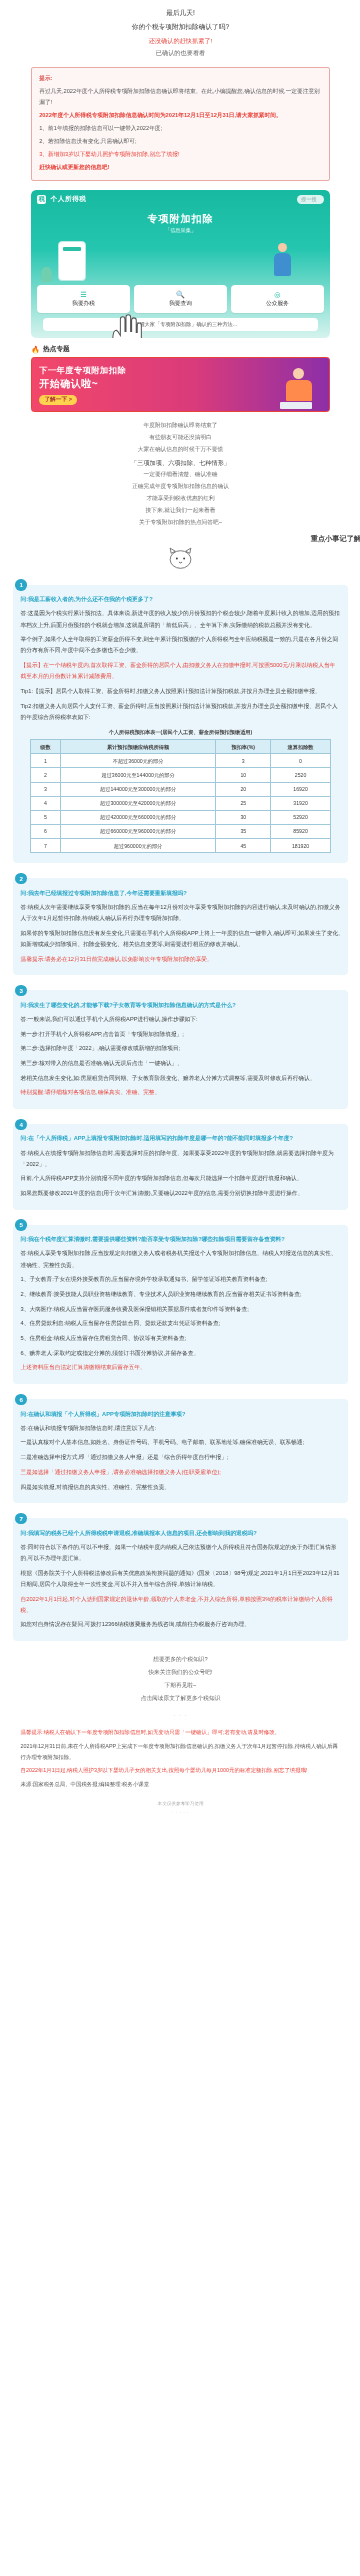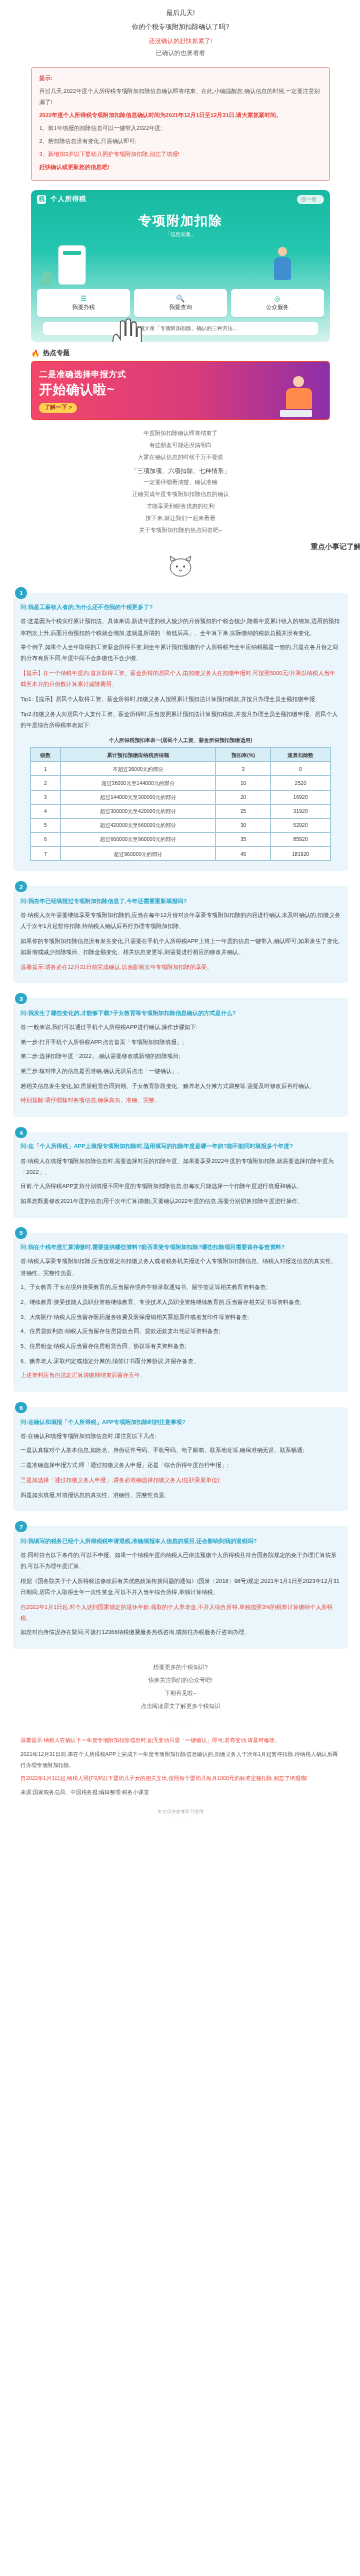--- a/index.html
+++ b/index.html
@@ -47,21 +47,21 @@
   .app-logo {
     width: 9.3px; height: 9.3px; background: #fff; border-radius: 2.1px;
     color: #17b9a0; font-size: 6.2px; font-weight: bold;
     display: flex; align-items: center; justify-content: center;
   }
   .app-name { color: #fff; font-size: 6.7px; font-weight: bold; letter-spacing: 0.5px; }
   .app-search {
     margin-left: auto; background: rgba(255,255,255,.85); border-radius: 5.2px;
     font-size: 5.2px; color: #8aa; padding: 1px 7.2px 1px 4.1px;
   }
-  .app-title { text-align: center; color: #fff; font-size: 13px; font-weight: bold; margin: 7.2px 0 1px; letter-spacing: 1px; }
+  .app-title { text-align: center; color: #fff; font-size: 10px; font-weight: bold; margin: 7.2px 0 1px; letter-spacing: 1px; }
   .app-sub { text-align: center; color: #eafaf6; font-size: 5.2px; margin-bottom: 4.1px; }
 
   .app-illu { height: 44px; position: relative; }
   .illu-phone {
     position: absolute; left: 20.6px; top: 3.1px; width: 28px; height: 40px;
     background: #fff; border-radius: 4.1px; border: 1px solid #bfe9e2;
   }
   .illu-phone:after {
     content: ""; position: absolute; left: 4.1px; top: 5.2px; width: 18.5px; height: 4.1px;
     background: #2bbfa6; border-radius: 1px;
@@ -95,21 +95,21 @@
   .hot-wrap { margin: 0 31px 8.2px 31px; }
   .hot-title { display: flex; align-items: center; gap: 3.1px; font-size: 6.7px; font-weight: bold; color: #333; margin-bottom: 3.1px; }
   .hot-ic { color: #e8433a; font-size: 7.2px; }
   .hot-banner {
     border: 1px solid #e8433a; border-radius: 3.1px; overflow: hidden;
     background: linear-gradient(90deg,#f2476a 0%, #d93b7b 55%, #8d2fa8 100%);
     display: flex; align-items: center; padding: 6.2px 7.2px; position: relative; min-height: 47px;
   }
   .hot-banner .txt { color: #fff; }
   .hot-banner .l1 { font-size: 8.2px; font-weight: bold; letter-spacing: 0.5px; }
-  .hot-banner .l2 { font-size: 13px; font-weight: bold; letter-spacing: 0.5px; margin-top: 1px; }
+  .hot-banner .l2 { font-size: 10px; font-weight: bold; letter-spacing: 0.5px; margin-top: 1px; }
   .hot-banner .btn {
     margin-top: 4.1px; display: inline-block; background: #ffd34d; color: #a33; font-size: 5.7px;
     border-radius: 5.2px; padding: 1px 5.2px; font-weight: bold;
   }
   .hot-person { position: absolute; right: 9.3px; bottom: 2.1px; width: 40px; height: 41px; }
   .hot-person .head { width: 11.3px; height: 11.3px; border-radius: 50%; background: #f7cfae; margin-left: 13.4px; }
   .hot-person .body { width: 26px; height: 20.6px; background: #ff8a4c; border-radius: 5.2px 5.2px 1px 1px; margin-left: 6.2px; margin-top: 1px; }
   .hot-person .laptop { width: 32px; height: 7.2px; background: #e9eef5; border-radius: 1px; margin-top: 1px; }
 
   
@@ -220,21 +220,21 @@
     </div>
   </div>
 
   <div class="hot-wrap">
     <div class="hot-title">
       <span class="hot-ic">🔥</span>
       <span>热点专题</span>
     </div>
     <div class="hot-banner">
       <div class="txt">
-        <div class="l1">二是准确选择申报方式</div>
+        <div class="l1">下一年度专项附加扣除</div>
         <div class="l2">开始确认啦~</div>
         <div class="btn">了解一下 &gt;</div>
       </div>
       <div class="hot-person">
         <div class="head"></div>
         <div class="body"></div>
         <div class="laptop"></div>
       </div>
     </div>
   </div>

